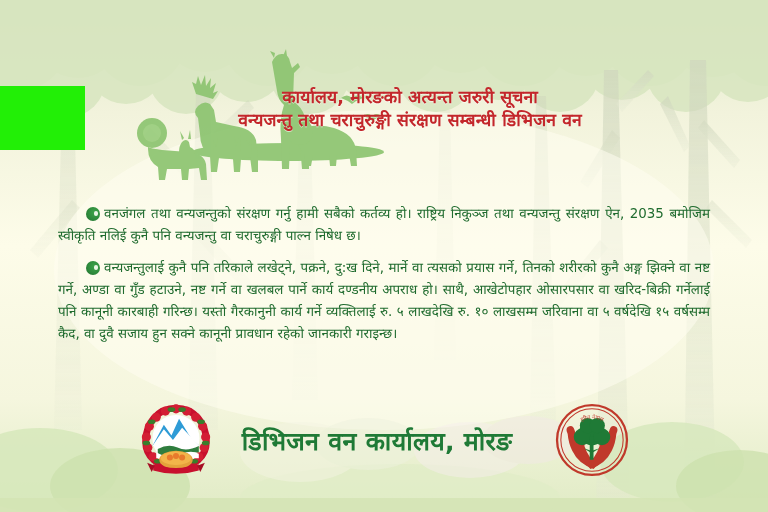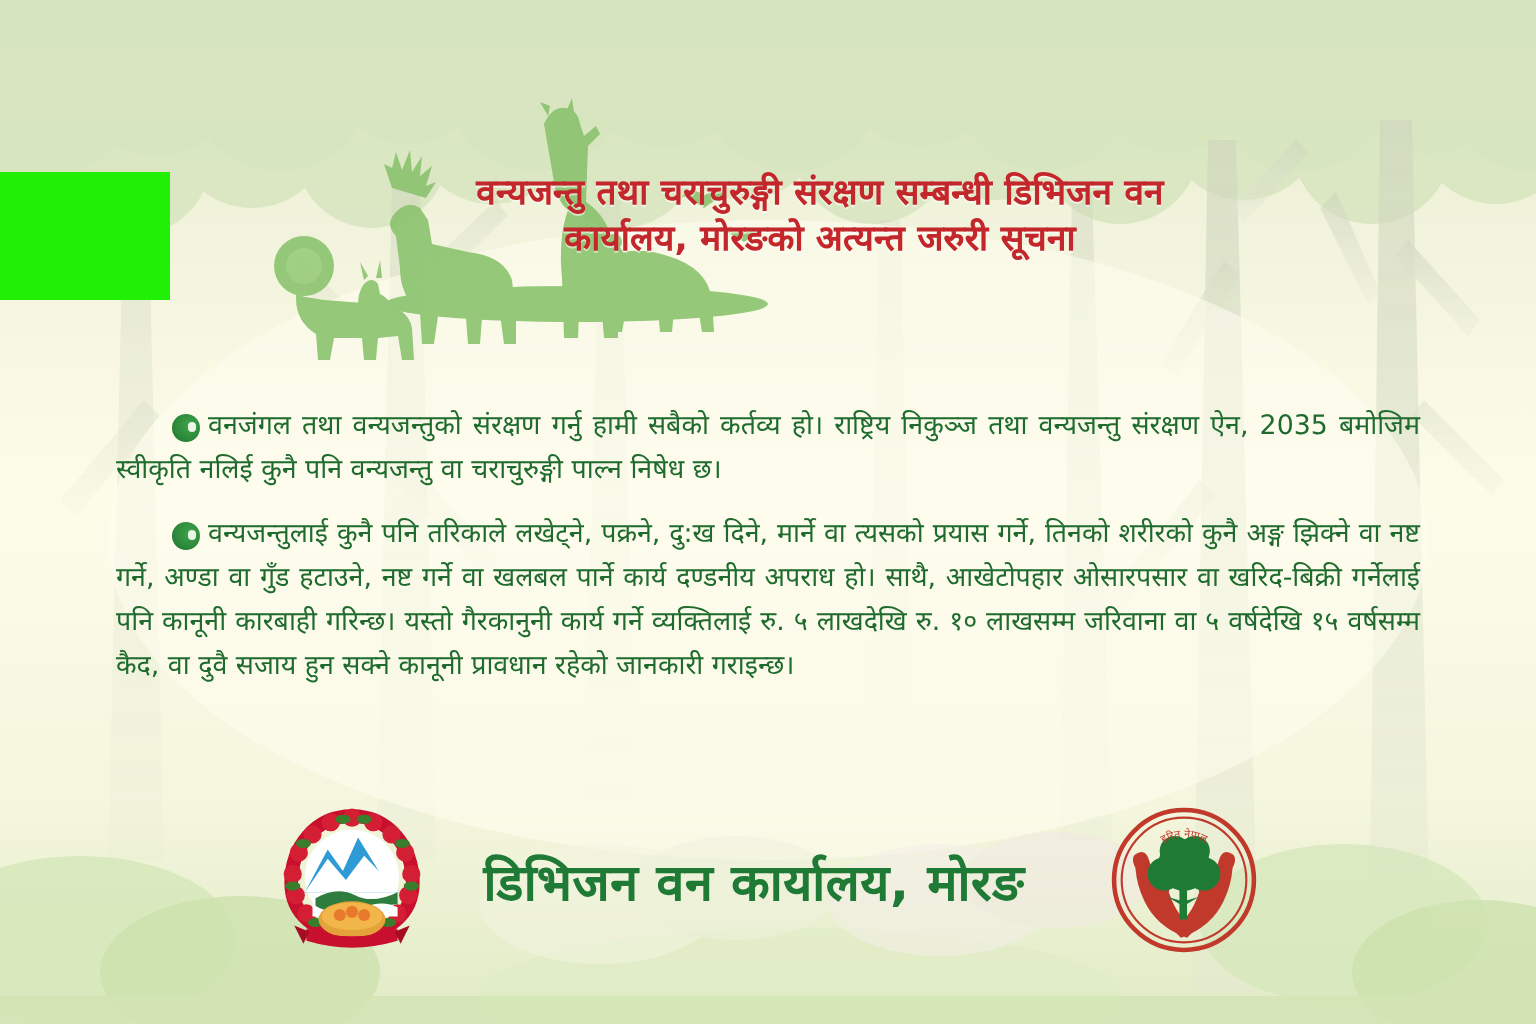--- a/index.html
+++ b/index.html
@@ -251,22 +251,22 @@
           <path d="M246 152 l0 -14 l3 8 l2 -10 l1 16 z"></path>
           <path d="M214 152 l-1 -12 l3 7 l2 -9 l1 14 z"></path>
         </g>
       </g>
     </svg>
   </div>
 
   <div id="green-box"></div>
 
   <div id="title-block">
+    <span class="tline">कार्यालय, मोरङको अत्यन्त जरुरी सूचना</span>
     <span class="tline">वन्यजन्तु तथा चराचुरुङ्गी संरक्षण सम्बन्धी डिभिजन वन</span>
-    <span class="tline">कार्यालय, मोरङको अत्यन्त जरुरी सूचना</span>
   </div>
 
   <div id="body-block">
     <p class="para">
       <span class="bullet"></span>
       <span>वनजंगल तथा वन्यजन्तुको संरक्षण गर्नु हामी सबैको कर्तव्य हो। राष्ट्रिय निकुञ्ज तथा वन्यजन्तु संरक्षण ऐन, 2035 बमोजिम स्वीकृति नलिई कुनै पनि वन्यजन्तु वा चराचुरुङ्गी पाल्न निषेध छ।</span>
     </p>
     <p class="para">
       <span class="bullet"></span>
       <span>वन्यजन्तुलाई कुनै पनि तरिकाले लखेट्ने, पक्रने, दु:ख दिने, मार्ने वा त्यसको प्रयास गर्ने, तिनको शरीरको कुनै अङ्ग झिक्ने वा नष्ट गर्ने, अण्डा वा गुँड हटाउने, नष्ट गर्ने वा खलबल पार्ने कार्य दण्डनीय अपराध हो। साथै, आखेटोपहार ओसारपसार वा खरिद-बिक्री गर्नेलाई पनि कानूनी कारबाही गरिन्छ। यस्तो गैरकानुनी कार्य गर्ने व्यक्तिलाई रु. ५ लाखदेखि रु. १० लाखसम्म जरिवाना वा ५ वर्षदेखि १५ वर्षसम्म कैद, वा दुवै सजाय हुन सक्ने कानूनी प्रावधान रहेको जानकारी गराइन्छ।</span>

